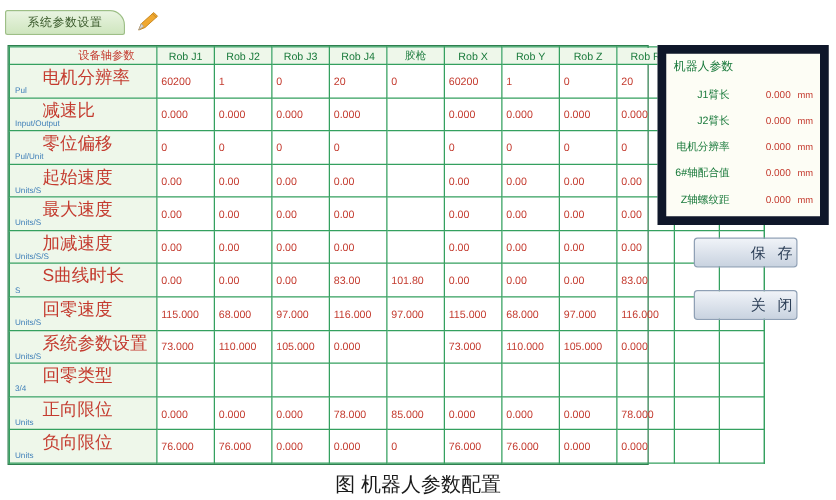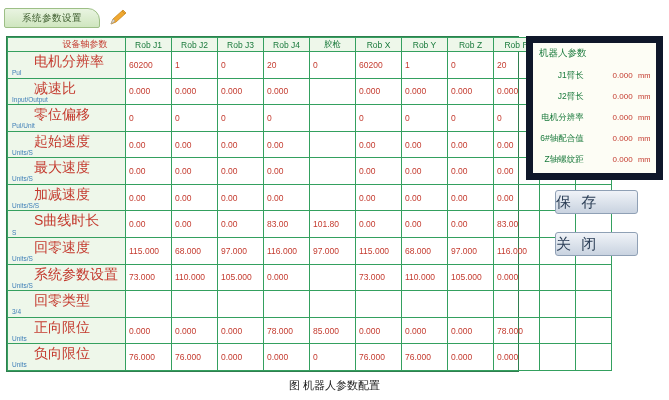--- a/index.html
+++ b/index.html
@@ -165,36 +165,36 @@
   .btn {
     position: absolute;
     width: 83px;
     height: 24px;
     background: linear-gradient(#f0f3f8, #c9d3e0);
     border: 1px solid #8fa0b5;
     border-radius: 3px;
     box-sizing: border-box;
     display: flex;
     align-items: center;
-    justify-content: flex-start;
-    font-size: 15px;
+    justify-content: flex-end;
+    font-size: 12px;
     color: #2a3d55;
     letter-spacing: 3px;
   }
   #save-button { left: 555px; top: 190px; }
   #close-button { left: 555px; top: 232px; }
 
   
   .caption {
     position: absolute;
     left: 0;
     top: 378px;
     width: 669px;
     text-align: center;
-    font-size: 11px;
+    font-size: 16px;
     color: #1a1a1a;
   }
 </style>
 </head>
 <body>
 
 <div class="tab-wrap">
   <div class="tab">
     <span>系统参数设置</span>
   </div>

